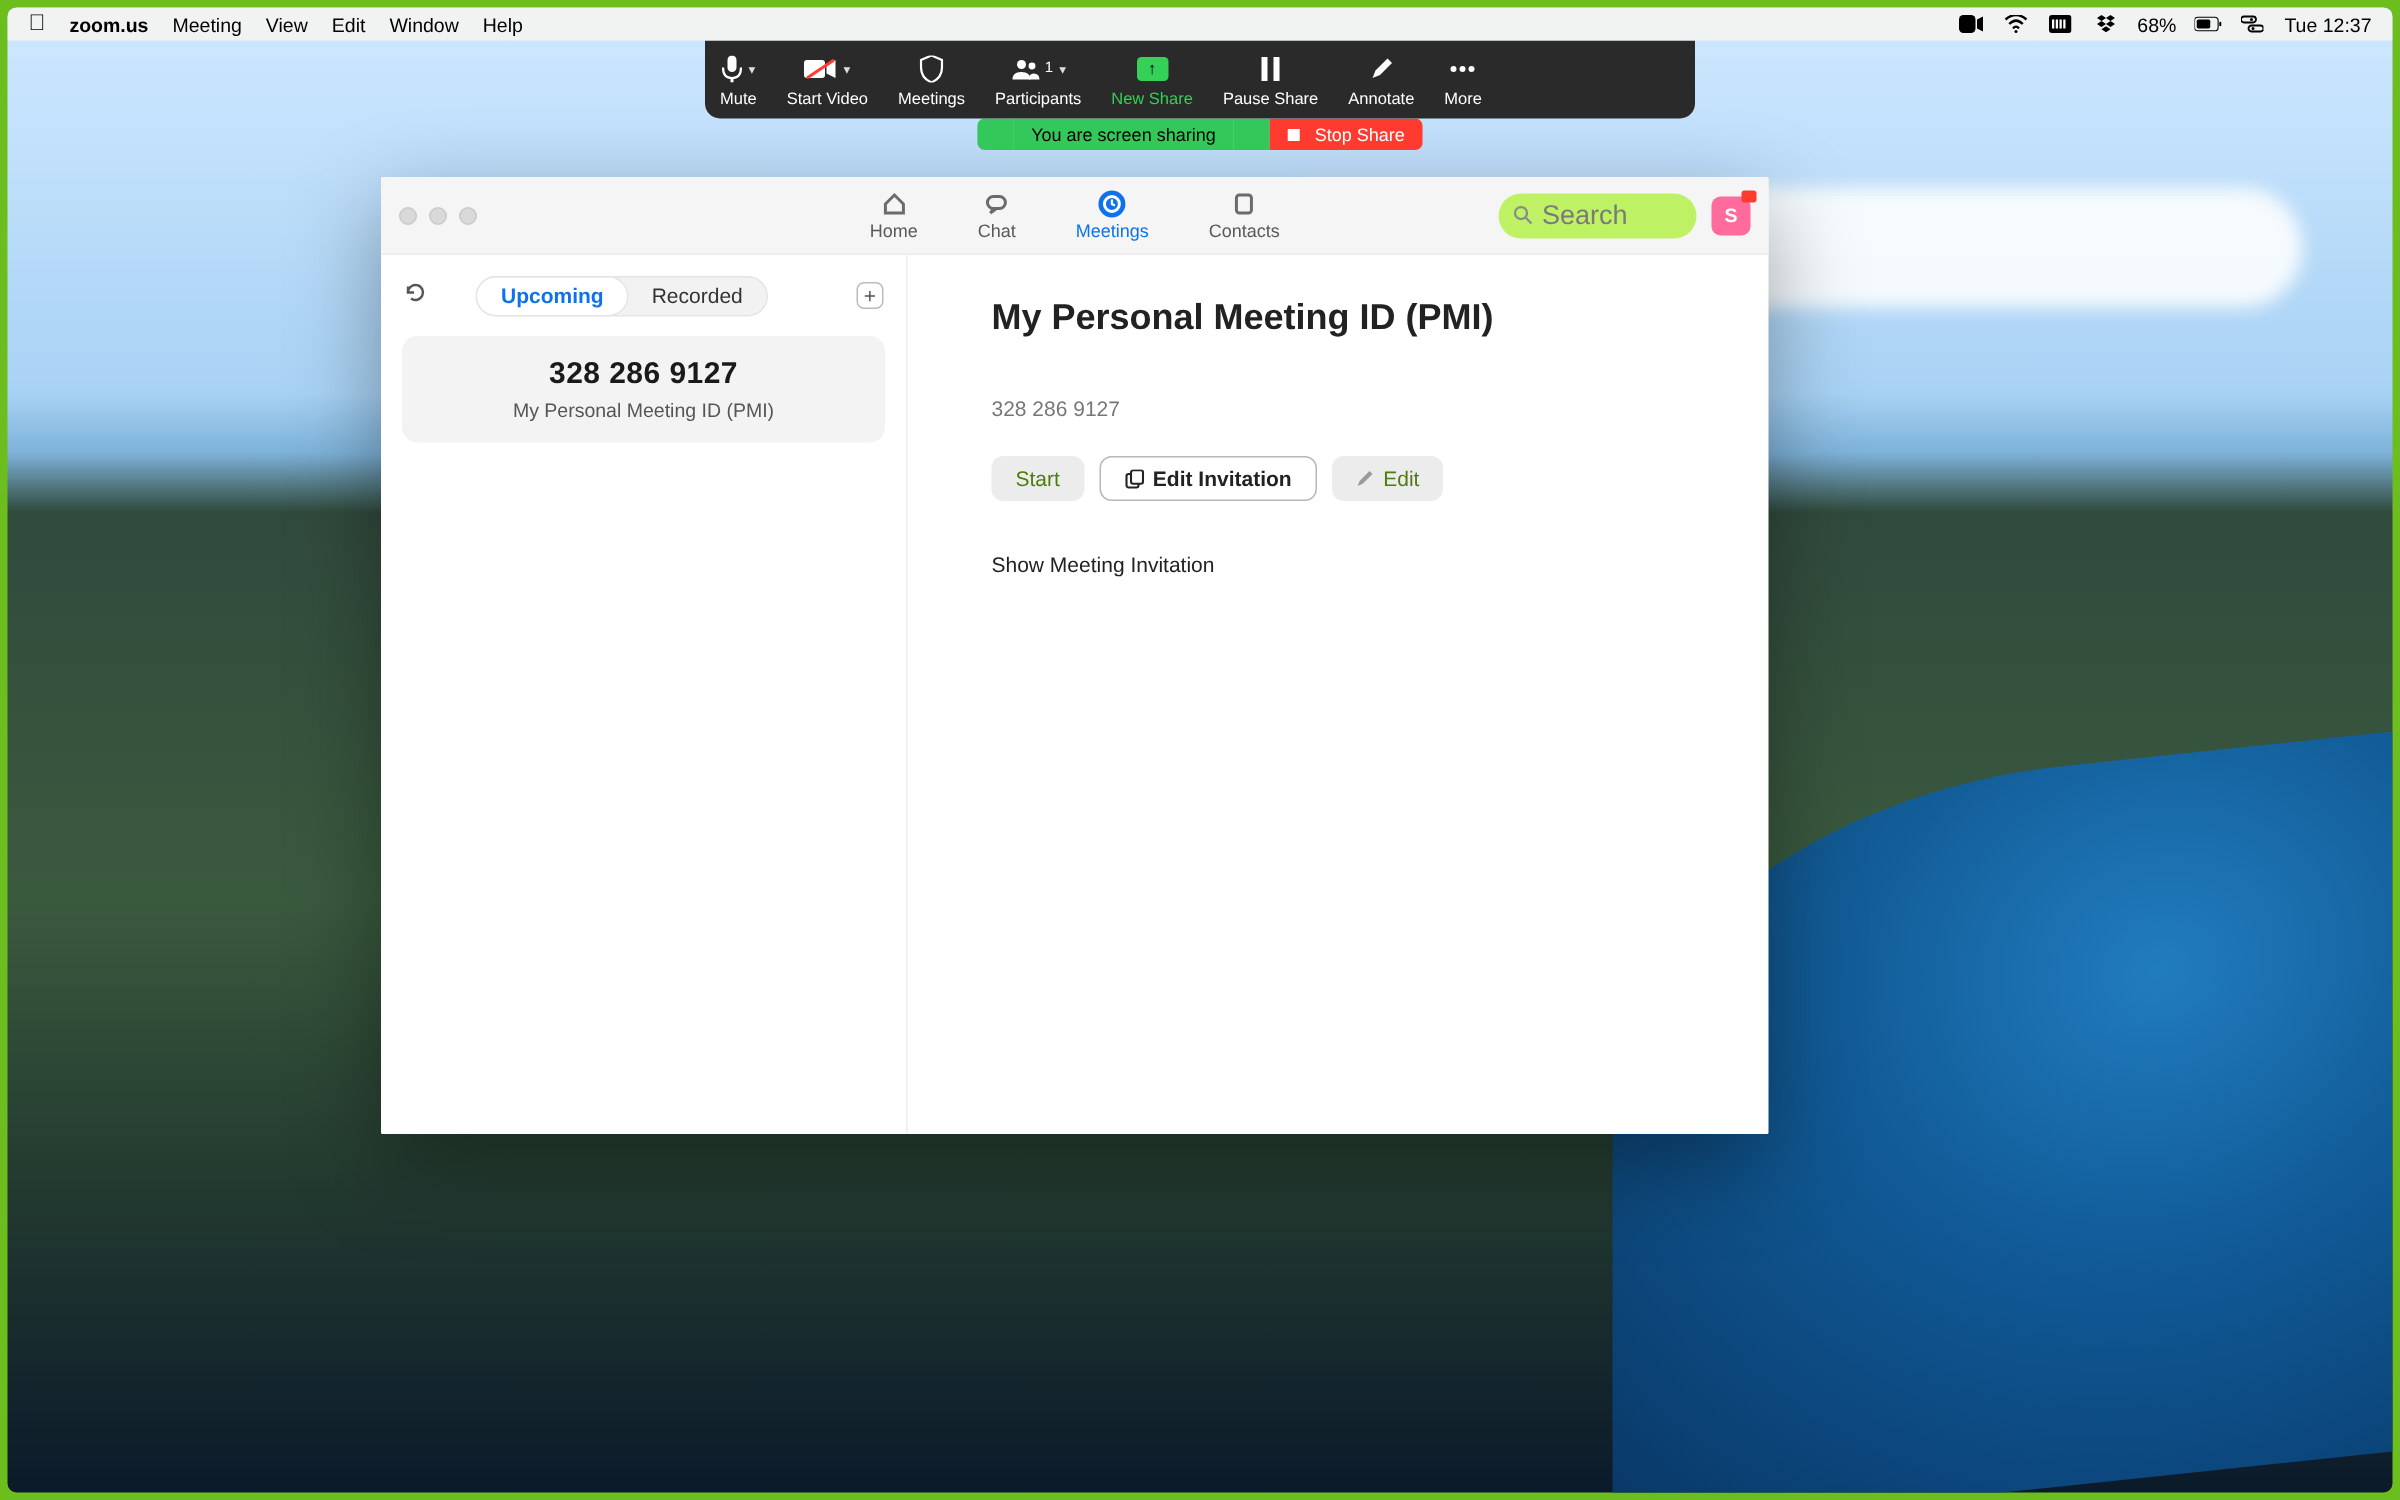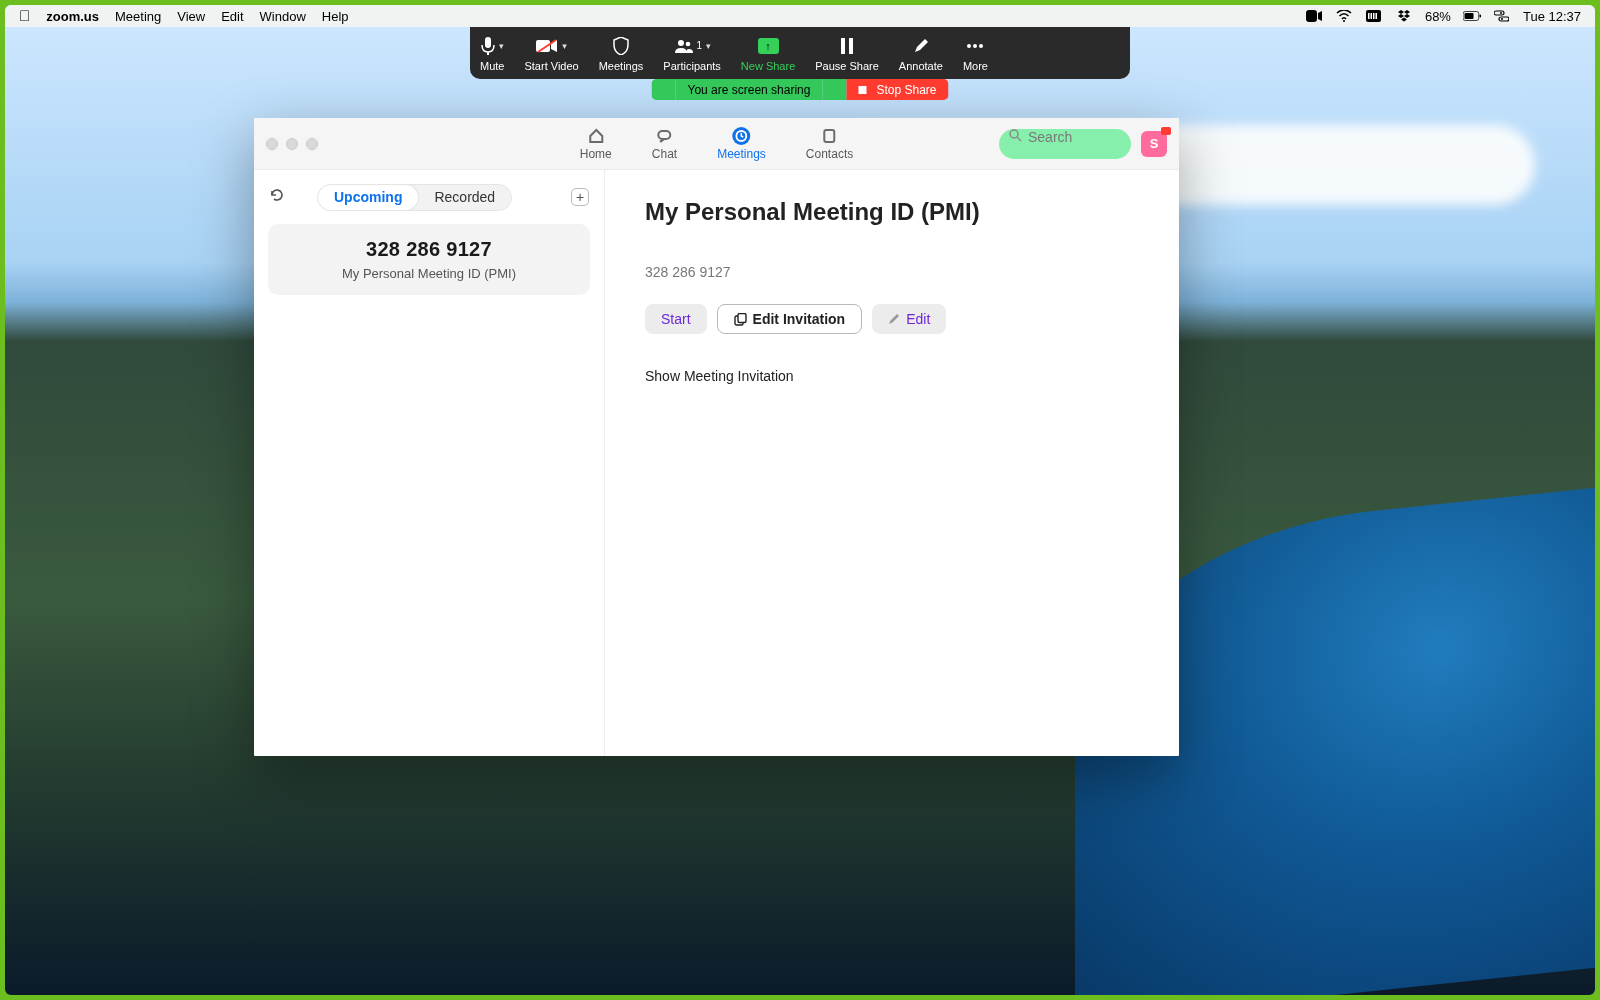--- a/index.html
+++ b/index.html
@@ -47,44 +47,44 @@
 .traffic span { width:12px; height:12px; border-radius:50%; background:#d9d9d9; border:0.5px solid #c9c9c9; }
 .tabs { position:absolute; left:50%; transform:translateX(-50%); display:flex; gap:40px; height:100%; align-items:center; }
 .tab { display:flex; flex-direction:column; align-items:center; gap:2px; font-size:12px; color:#5a5a5a; cursor:pointer; }
 .tab.active { color:#0e72ed;text-align:center; }
 .tab.active .tabicon { background:#0e72ed; border-radius:50%; }
 .tabicon { width:18px; height:18px; display:flex; align-items:center; justify-content:center; }
 .tab svg { stroke:#6b6b6b; fill:none; stroke-width:2; }
 .tab.active svg { stroke:#fff; }
 
 .searchwrap { margin-left:auto; display:flex; align-items:center; gap:10px; }
-.search { background:#86efac; border-radius:18px; height:30px; width:132px; display:flex; gap:6px; padding:0 10px; color:#7a7a7a; font-size:14px; }
+.search { background:#bef264; border-radius:18px; height:30px; width:132px; display:flex; align-items:center; gap:6px; padding:0 10px; color:#7a7a7a; font-size:18px; }
 .avatar { width:26px; height:26px; border-radius:6px; background:#ff6b9d; color:#fff; display:flex; align-items:center; justify-content:center; font-size:13px; font-weight:600; position:relative; cursor:pointer; }
 .avatar::after { content:""; position:absolute; top:-4px; right:-4px; width:10px; height:8px; background:#ff3b30; border-radius:2px; }
 
-.body { flex:1; display:flex; }
+.body { flex:1; display:flex;gap:16px; }
 .leftpane { width:351px; border-right:1px solid #eee; }
 .leftpane .toolbar { height:54px; display:flex; align-items:center; padding:0 15px; gap:10px; }
 .refresh { width:20px; height:20px; color:#555; cursor:pointer; }
 .segmented { margin-left:18px; display:flex; border:1px solid #e4e4e4; border-radius:18px; overflow:hidden; background:#f2f2f2; height:27px; }
 .segmented .seg { padding:0 16px; display:flex; align-items:center; font-size:14px; color:#333; cursor:pointer; }
 .segmented .seg.active { background:#fff; color:#0e72ed; font-weight:600; border-radius:18px; box-shadow:0 0 0 1px #e4e4e4; }
 .plusbtn { margin-left:auto; width:18px; height:18px; border:1px solid #bbb; border-radius:5px; display:flex; align-items:center; justify-content:center; color:#555; font-size:14px; cursor:pointer; }
 
 .list { padding:0 14px; }
 .card { background:#f3f3f3; border-radius:10px; padding:14px 10px; text-align:center; cursor:pointer; }
 .card .mid { font-size:20px; font-weight:700; color:#1a1a1a; letter-spacing:.3px; }
 .card .sub { font-size:13px; color:#555; margin-top:5px; }
 
 .rightpane { flex:1; padding:28px 40px 0 40px; }
 .h1 { font-size:24px; font-weight:800; color:#222; margin-bottom:38px; }
 .mid2 { font-size:14px; color:#777; margin-bottom:24px; }
 .actions { display:flex; gap:10px; }
 .actbtn { height:30px; padding:0 16px; border-radius:8px; display:flex; align-items:center; gap:6px; font-size:14px; cursor:pointer; }
-.actbtn.gray { background:#ececec; color:#6d28d9; }
+.actbtn.gray { background:#ececec; color:#4d7c0f; }
 .actbtn.outlined { background:#fff; border:1px solid #b8b8b8; color:#222; font-weight:600; }
 .showlink { margin-top:34px; font-size:14px; color:#222; cursor:pointer; }
 
 svg { display:block; }
 </style>
 </head>
 <body>
 
 <div class="frame">
   <div class="desktop">

